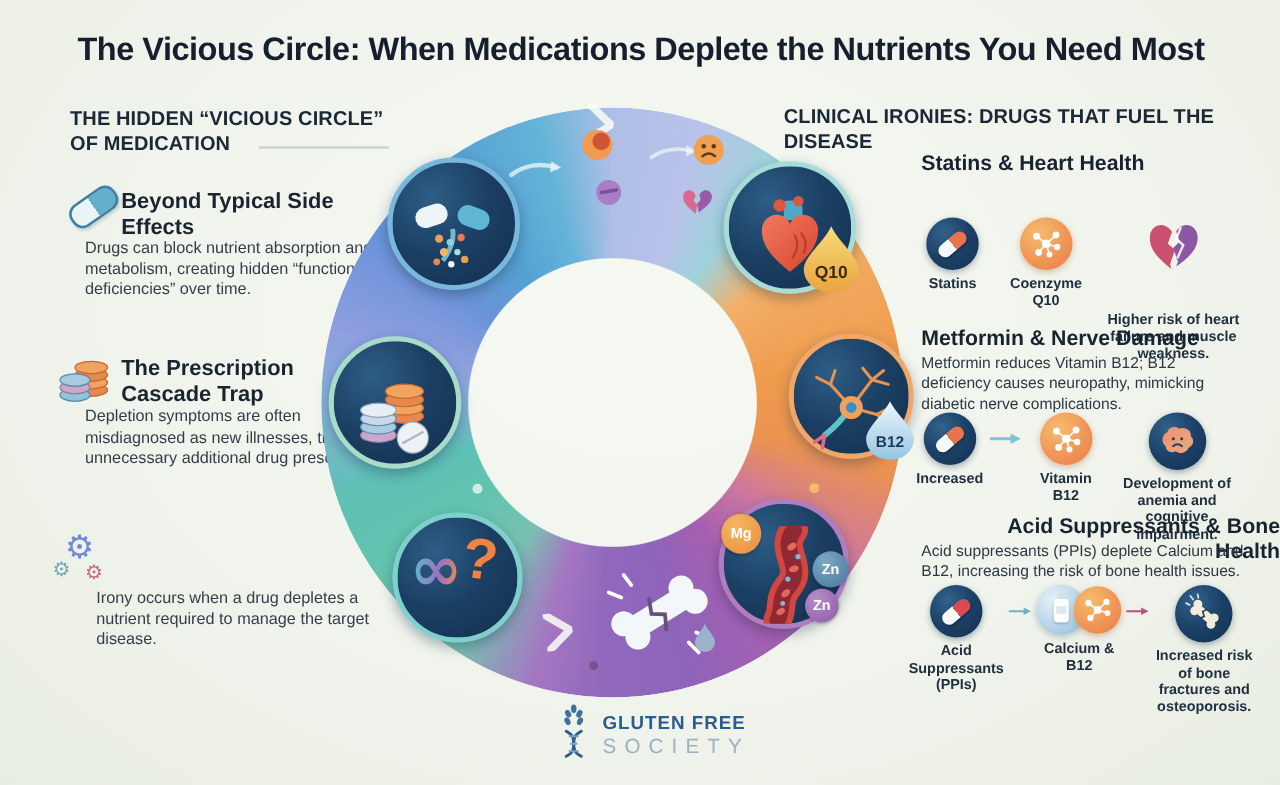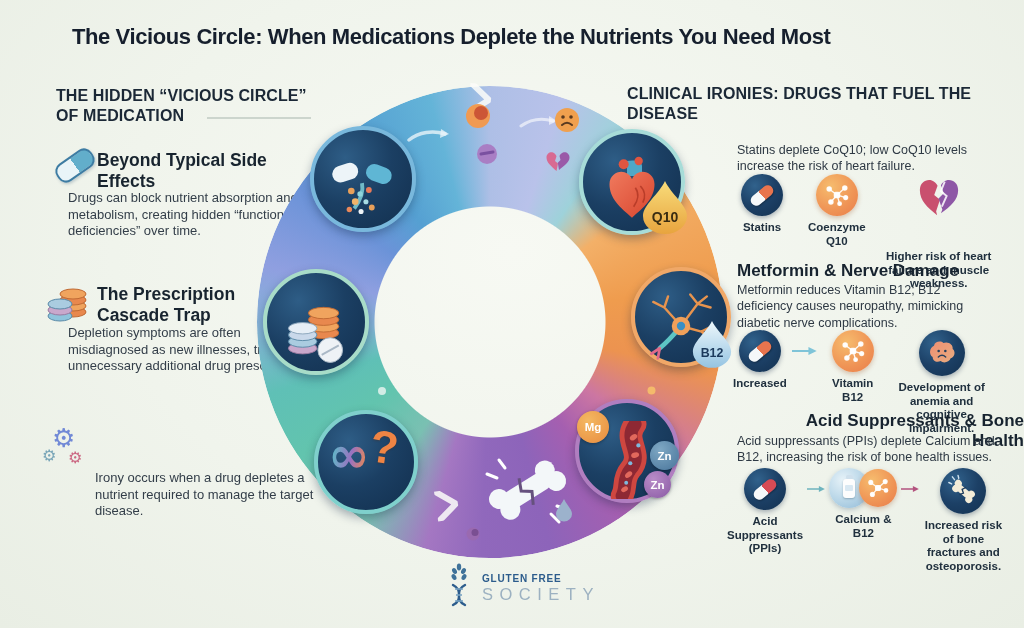--- a/index.html
+++ b/index.html
@@ -1,21 +1,21 @@
 <!DOCTYPE html>
 <html><head>
 <meta charset="utf-8">
 <style>
   html,body{margin:0;padding:0;}
   body{font-family:"Liberation Sans",sans-serif;}
   .canvas{position:relative;width:1024px;height:628px;overflow:hidden;
     background:radial-gradient(ellipse at 50% 40%, #f7f9f3 0%, #f0f4ec 55%, #e9eee4 100%);}
   
-  .main-title{position:absolute;left:72px;top:24px;width:930px;margin:0;
-    font-size:22px;font-weight:800;letter-spacing:-0.4px;color:#161f2d;}
+  .main-title{position:absolute;left:62px;top:24px;width:930px;margin:0;
+    font-size:26px;font-weight:800;letter-spacing:-0.4px;color:#161f2d;}
   .col-header{position:absolute;margin:0;font-size:16px;font-weight:800;
     color:#1b2836;line-height:1.22;letter-spacing:0.1px;}
   .lheader{left:56px;top:86px;width:270px;}
   .rheader{left:627px;top:84px;width:360px;}
   .lheader-rule{position:absolute;left:207px;top:117px;width:104px;height:2px;background:#ccd5cd;}
   
   .lsec-title{position:absolute;margin:0;font-size:17.5px;font-weight:800;color:#18242f;line-height:1.18;width:190px;}
   .lsec-body{position:absolute;margin:0;font-size:13px;color:#333e49;line-height:1.28;}
   .pill-icon{position:absolute;left:54px;top:155px;width:38px;height:17px;border-radius:9px;
     background:linear-gradient(90deg,#e9f4f8 50%,#62aecb 50%);border:2.5px solid #3d7ca3;
@@ -67,21 +67,21 @@
   .pill-red{background:linear-gradient(90deg,#f6f8fa 50%,#d84b55 50%);}
   .bottle{width:12px;height:19px;background:#fdfdfd;border-radius:3px;position:relative;box-shadow:0 1px 2px rgba(50,80,100,.35);}
   .bottle:before{content:"";position:absolute;left:2.5px;top:-4px;width:7px;height:4px;background:#cfe0ec;border-radius:1.5px;}
   .bottle:after{content:"";position:absolute;left:2px;top:6px;width:8px;height:6px;background:#d9e8f2;border-radius:1px;}
   .arrowc{margin-top:14px;}
   .pair{display:flex;align-items:center;}
   .pair .circ-orange{width:38px;height:38px;margin-left:-10px;}
   
   .logo{position:absolute;left:444px;top:563px;display:flex;align-items:center;}
   .logo-text{margin-left:8px;}
-  .logo-line1{font-size:10px;font-weight:800;color:#2c5c8c;letter-spacing:0.8px;}
+  .logo-line1{font-size:15px;font-weight:800;color:#2c5c8c;letter-spacing:0.8px;}
   .logo-line2{font-size:16.5px;font-weight:400;color:#9cb1c1;letter-spacing:6.5px;margin-top:1px;}
 </style>
 </head>
 <body>
 
 <div class="canvas">
 
   <h1 class="main-title">The Vicious Circle: When Medications Deplete the Nutrients You Need Most</h1>
 
   <h2 class="col-header lheader">THE HIDDEN “VICIOUS CIRCLE” OF MEDICATION</h2>
@@ -101,21 +101,21 @@
       <ellipse cx="14" cy="30" rx="12" ry="5" fill="#c9a8cc" stroke="#9a7aa0"></ellipse>
       <ellipse cx="14" cy="24" rx="12" ry="5" fill="#aacce0" stroke="#5a8aa8"></ellipse>
     </g>
   </svg>
   <h3 class="lsec-title" style="left:97px;top:284px;">The Prescription Cascade Trap</h3>
   <p class="lsec-body" style="left:68px;top:325px;width:252px;">Depletion symptoms are often misdiagnosed as new illnesses, triggering unnecessary additional drug prescriptions.</p>
 
   <span class="gear" style="left:52px;top:425px;font-size:26px;color:#7189d6;">⚙</span>
   <span class="gear" style="left:42px;top:448px;font-size:16px;color:#7aa6b8;">⚙</span>
   <span class="gear" style="left:68px;top:450px;font-size:16px;color:#cc6a84;">⚙</span>
-  <p class="lsec-body" style="left:95px;top:470px;width:235px;">Irony occurs when a drug depletes a nutrient required to manage the target disease.</p>
+  <p class="lsec-body" style="left:77px;top:470px;width:235px;">Irony occurs when a drug depletes a nutrient required to manage the target disease.</p>
 
   <div class="ring-wrap">
     <div class="ring"></div>
 
     <svg class="chev" style="left:208px;top:2px;transform:rotate(96deg);" width="30" height="22" viewBox="0 0 30 22">
       <path d="M1 20 L15 2 L29 20" stroke="#fdfdfa" stroke-width="6" fill="none" stroke-linecap="round"></path>
       </svg>
     <svg class="chev" style="left:175px;top:408px;transform:rotate(82deg);" width="30" height="22" viewBox="0 0 30 22">
       <path d="M1 20 L15 2 L29 20" stroke="#fdfdfa" stroke-width="6" fill="none" stroke-linecap="round"></path>
       </svg>
@@ -288,21 +288,21 @@
           <ellipse cx="26" cy="35" rx="15" ry="6" fill="#e6eef6" stroke="#8aa4ba"></ellipse>
         </g>
         <circle cx="55" cy="58" r="13" fill="#eef2f6" stroke="#aab8c6"></circle>
         <path d="M46 63 L64 53" stroke="#aab8c6" stroke-width="2"></path>
       </svg>
     </div>
   </div>
 
   <h2 class="col-header rheader">CLINICAL IRONIES: DRUGS THAT FUEL THE DISEASE</h2>
 
-  <p class="rsec-body" style="left:737px;top:142px;width:252px;">Statins deplete CoQ10; low CoQ10 levels increase the risk of heart failure.</p>
+  <h3 class="rsec-title" style="left:737px;top:121px;">Statins &amp; Heart Health</h3>
   <div class="icon-row" style="left:733px;top:174px;width:262px;gap:10px;">
     <div class="icol" style="width:62px;">
       <div class="circ-navy">
           <span class="mini-pill pill-orange"></span>
         </div>
       <div class="ilabel">Statins</div>
     </div>
     <div class="icol" style="width:76px;">
       <div class="circ-orange">
         <svg width="26" height="26" viewBox="0 0 30 30">

